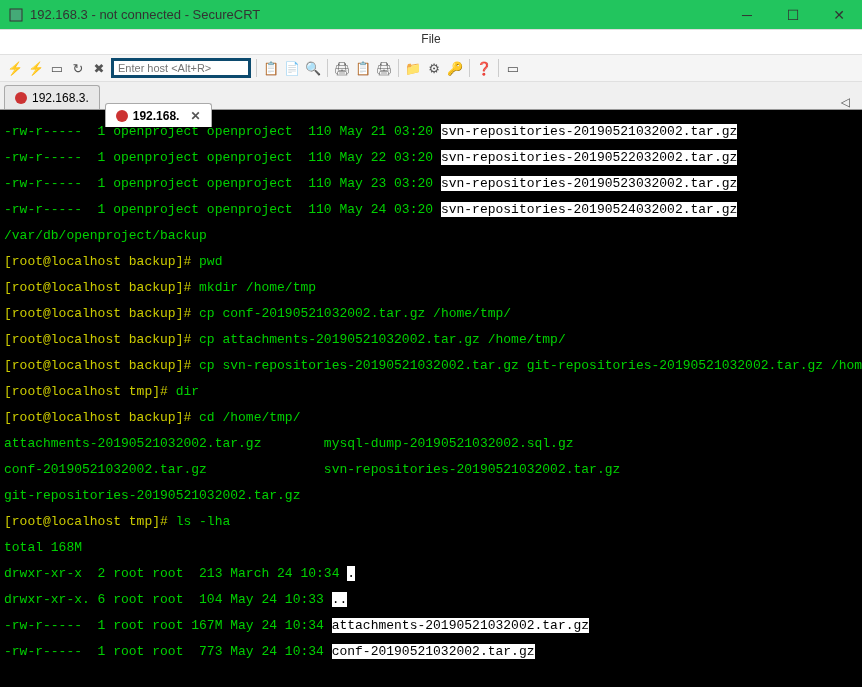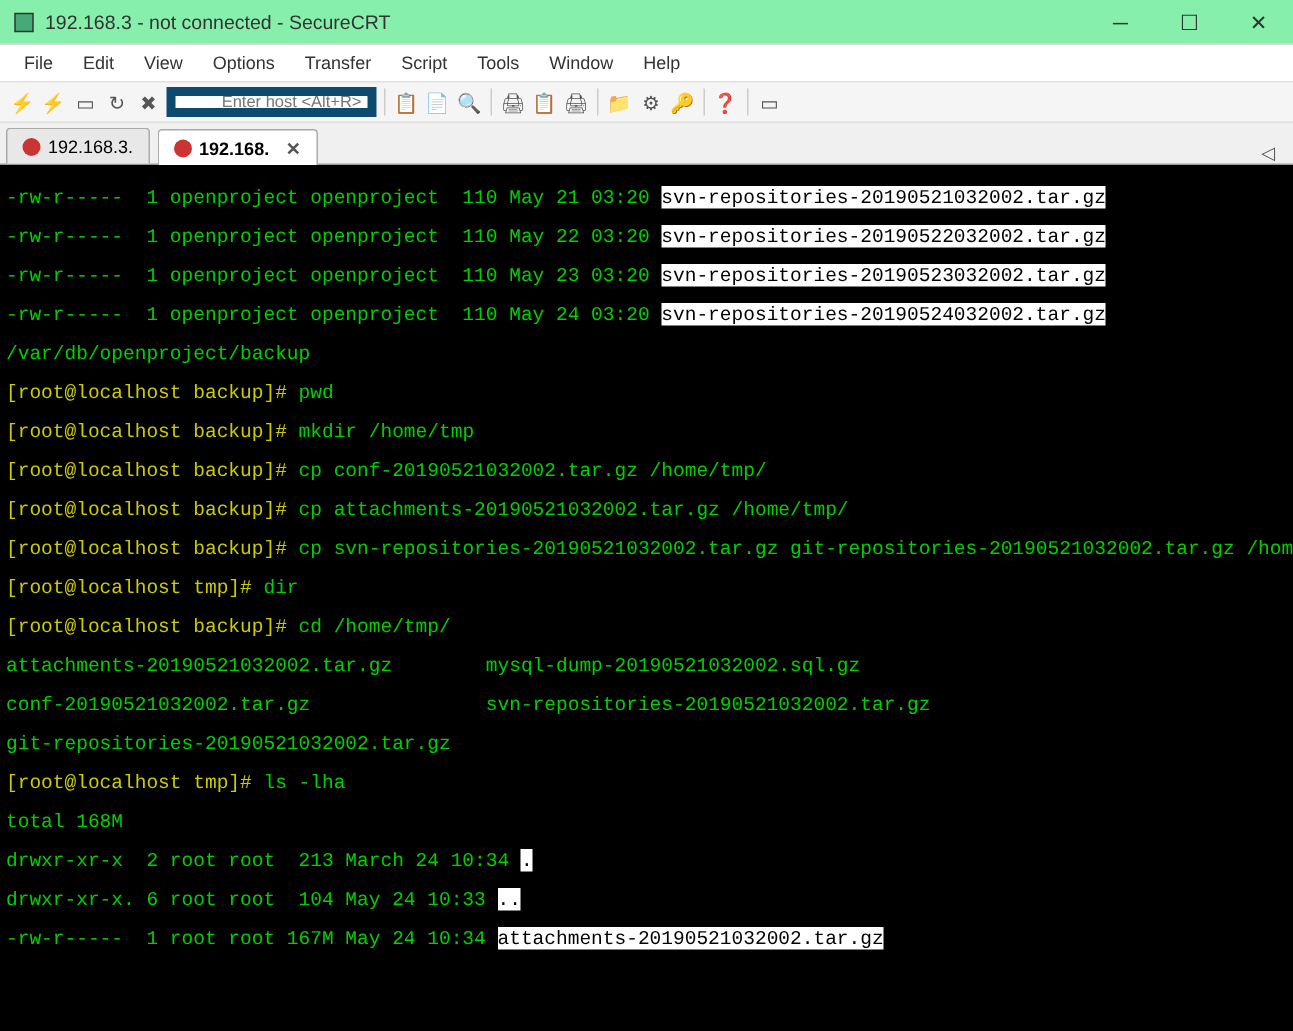--- a/index.html
+++ b/index.html
@@ -1,30 +1,30 @@
 <!DOCTYPE html>
 <html><head>
 <meta charset="utf-8">
 <style>
 * { margin: 0; padding: 0; box-sizing: border-box; }
 body { font-family: "Segoe UI", Tahoma, sans-serif; font-size: 12px; background: #fff; width: 862px; height: 687px; overflow: hidden; display: flex; flex-direction: column; }
-.titlebar { height: 30px; background: #86efac; display: flex; align-items: center; padding: 0 0 0 8px; border-bottom: 1px solid #ddd; }
+.titlebar { height: 30px; background: #22c55e; display: flex; align-items: center; padding: 0 0 0 8px; border-bottom: 1px solid #ddd; }
 .titlebar .app-icon { width: 16px; height: 16px; margin-right: 6px; display: inline-flex; align-items: center; justify-content: center; }
 .titlebar .title { flex: 1; font-size: 13px; color: #333; }
 .titlebar .ctrls { display: flex; }
 .titlebar .ctrls div { width: 46px; height: 30px; display: flex; align-items: center; justify-content: center; font-size: 14px; color: #333; }
-.menubar { height: 24px; display: flex; align-items: center; padding: 0 8px; gap: 4px; font-size: 12px; color: #333; }
+.menubar { height: 24px; display: flex; align-items: center; padding: 0 8px; gap: 4px; font-size: 12px; color: #333; flex-direction: column; }
 .menubar span { padding: 2px 8px; }
 .toolbar { height: 28px; display: flex; align-items: center; padding: 0 6px; gap: 3px; border-top: 1px solid #e0e0e0; border-bottom: 1px solid #e0e0e0; background: #f5f5f5; }
 .toolbar .tb-icon { width: 18px; height: 18px; display: flex; align-items: center; justify-content: center; font-size: 13px; color: #555; border: 1px solid transparent; }
-.toolbar .host-input { width: 140px; height: 20px; font-size: 11px; padding: 0 4px; border: 6px solid #0c4a6e; color: #888; text-align: right; }
+.toolbar .host-input { width: 140px; height: 20px; font-size: 11px; padding: 0 4px; border: 3px solid #0c4a6e; color: #888; }
 .toolbar .sep { width: 1px; height: 18px; background: #ccc; margin: 0 2px; }
 .tabbar { height: 28px; display: flex; align-items: flex-end; padding: 0 4px; background: #f0f0f0; border-bottom: 1px solid #999; position: relative; }
 .tabbar .tab { height: 24px; padding: 0 10px; display: flex; align-items: center; gap: 5px; font-size: 12px; border: 1px solid #aaa; border-bottom: none; background: #e8e8e8; margin-right: 5px; border-radius: 3px 3px 0 0; }
-.tabbar .tab.active { background: #fff; font-weight: bold; position: relative; top: 1px; }
+.tabbar .tab.active { background: #fff; font-weight: bold; position: relative; top: 18px; }
 .tabbar .tab .dot { width: 12px; height: 12px; border-radius: 50%; background: #c33; display: inline-block; }
 .tabbar .tab .close { margin-left: 6px; color: #555; font-weight: bold; }
 .tabbar .scroll-left { margin-left: auto; padding: 0 8px; color: #555; }
 .terminal { flex: 1; background: #000; font-family: "Courier New", monospace; font-size: 13px; line-height: 13px; color: #0e0; padding: 2px 4px; white-space: pre; overflow: hidden; letter-spacing: 0; }
 .terminal div { min-height: 13px; }
 .g { color: #00d000; margin-top: 24px; }
 .bw { background: #fff; color: #000; }
 .y { color: #cc0; }
 </style>
 </head>
@@ -108,20 +108,21 @@
 <div><span class="y">[root@localhost tmp]#</span><span class="g"> dir</span></div>
 <div><span class="y">[root@localhost backup]#</span><span class="g"> cd /home/tmp/</span></div>
 <div><span class="g">attachments-20190521032002.tar.gz</span><span class="g">        mysql-dump-20190521032002.sql.gz</span></div>
 <div><span class="g">conf-20190521032002.tar.gz</span><span class="g">               svn-repositories-20190521032002.tar.gz</span></div>
 <div><span class="g">git-repositories-20190521032002.tar.gz</span></div>
 <div><span class="y">[root@localhost tmp]#</span><span class="g"> ls -lha</span></div>
 <div><span class="g">total 168M</span></div>
 <div><span class="g">drwxr-xr-x  2 root root  213 March 24 10:34 </span><span class="bw">.</span></div>
 <div><span class="g">drwxr-xr-x. 6 root root  104 May 24 10:33 </span><span class="bw">..</span></div>
 <div><span class="g">-rw-r-----  1 root root 167M May 24 10:34 </span><span class="bw">attachments-20190521032002.tar.gz</span></div>
+<div><span class="g">-rw-r-----  1 root root  773 May 24 10:34 </span><span class="bw">conf-20190521032002.tar.gz</span></div>
 
 
 
 
 
 
 
 
 
 

